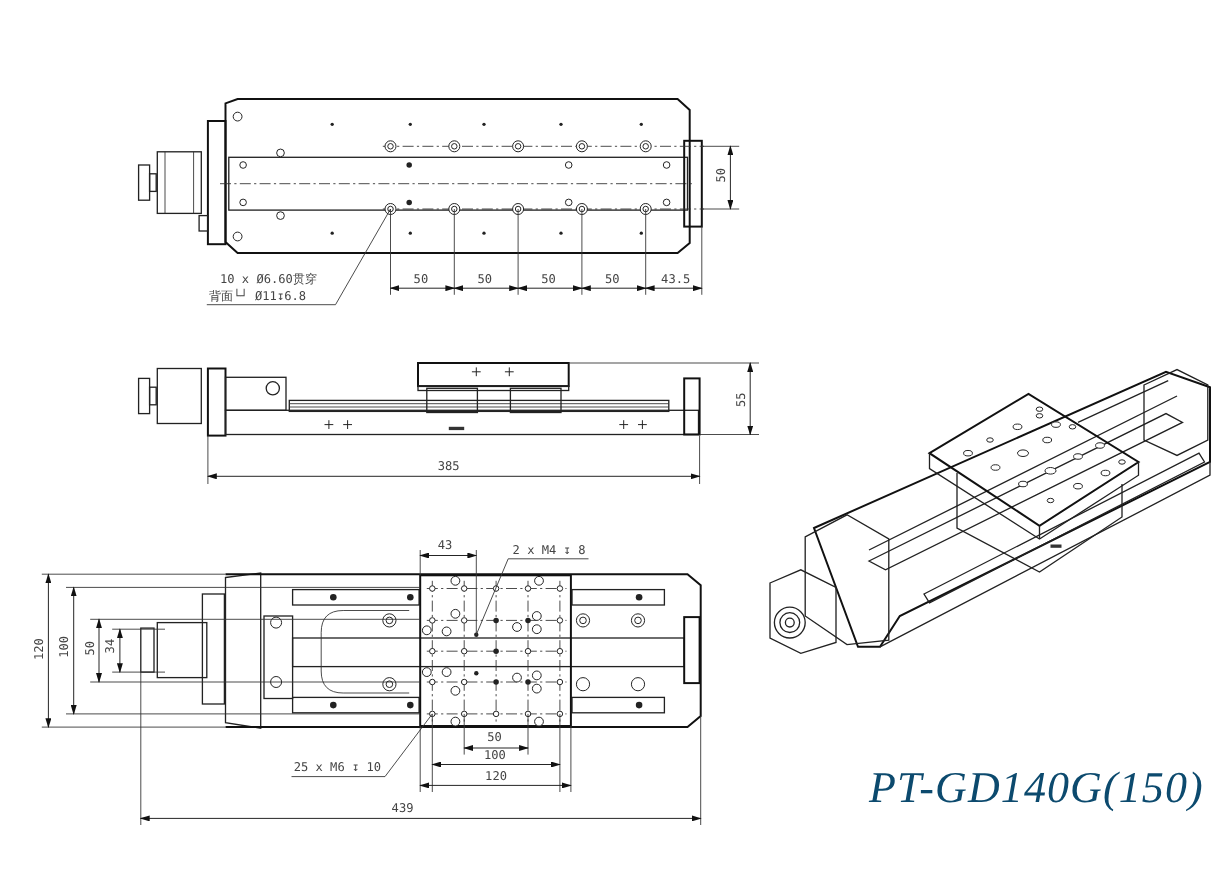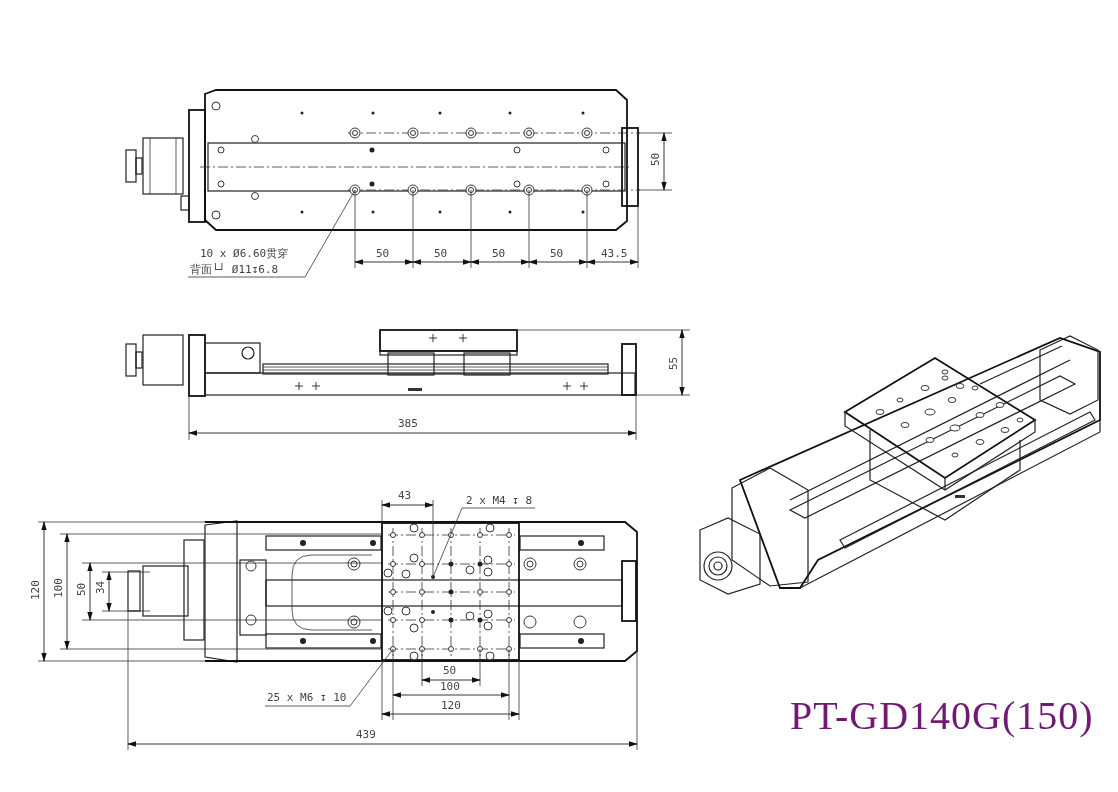--- a/index.html
+++ b/index.html
@@ -7,21 +7,21 @@
   svg{position:absolute;left:0;top:0;}
   .ln{stroke:#222;stroke-width:1.2;fill:none;}
   .thk{stroke:#111;stroke-width:1.8;fill:none;}
   .thin{stroke:#333;stroke-width:0.8;fill:none;}
   .dash{stroke:#333;stroke-width:0.8;fill:none;stroke-dasharray:10 3 2 3;}
   .dim{stroke:#222;stroke-width:0.9;fill:none;}
   .dimtxt{font-family:"DejaVu Sans Mono","Liberation Mono",monospace;font-size:11px;fill:#444;}
   .lbltxt{font-family:"DejaVu Sans Mono","Liberation Mono",monospace;font-size:11px;fill:#444;}
   .hole{stroke:#222;stroke-width:0.9;fill:#fff;}
   .dot{fill:#222;}
-  .title{position:absolute;left:790px;top:692px;font-family:"Liberation Serif","DejaVu Serif",serif;font-size:40px;color:#701a75;letter-spacing:1px;white-space:nowrap;}
+  .title{position:absolute;left:790px;top:692px;font-family:"Liberation Serif","DejaVu Serif",serif;font-size:40px;color:#0c4a6e;letter-spacing:1px;white-space:nowrap;font-style:italic;}
 </style>
 </head>
 <body>
 
 <svg width="1118" height="792" viewBox="0 0 1118 792">
   <defs>
     <marker id="arr" markerWidth="10" markerHeight="6" refX="9" refY="3" orient="auto-start-reverse">
       <path d="M0,0 L10,3 L0,6 Z" fill="#111"></path>
     </marker>
   </defs>

